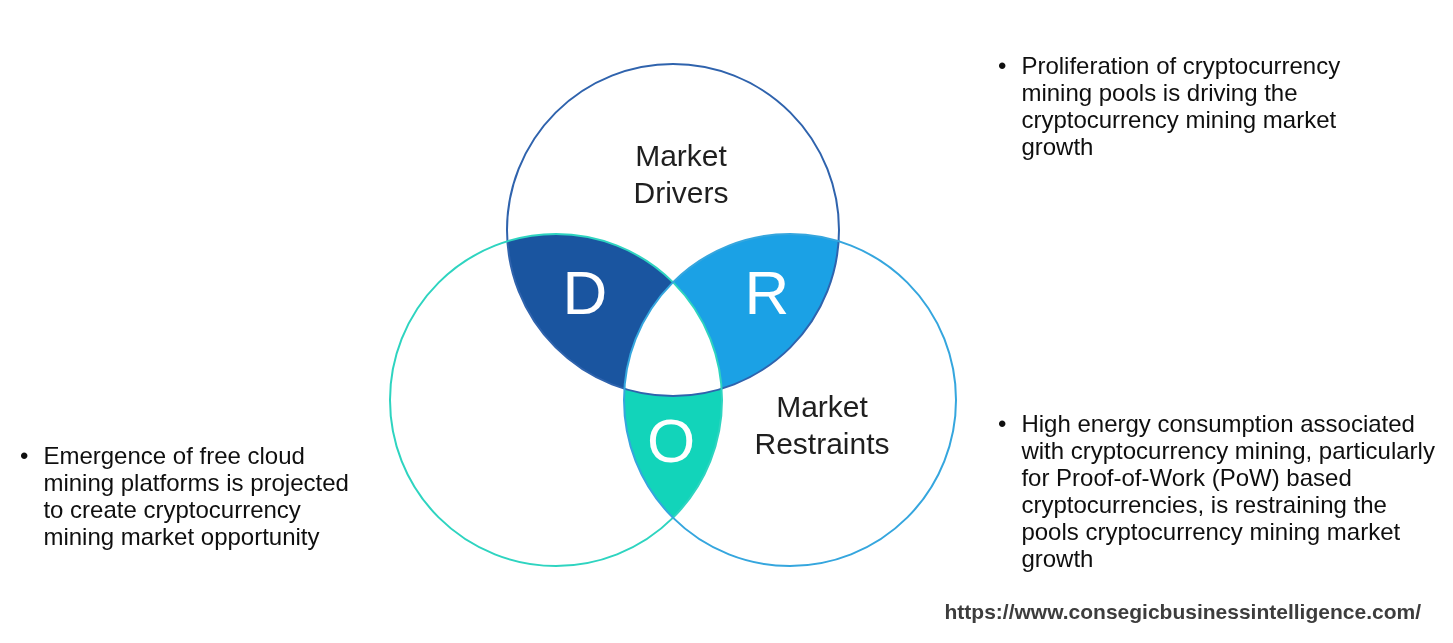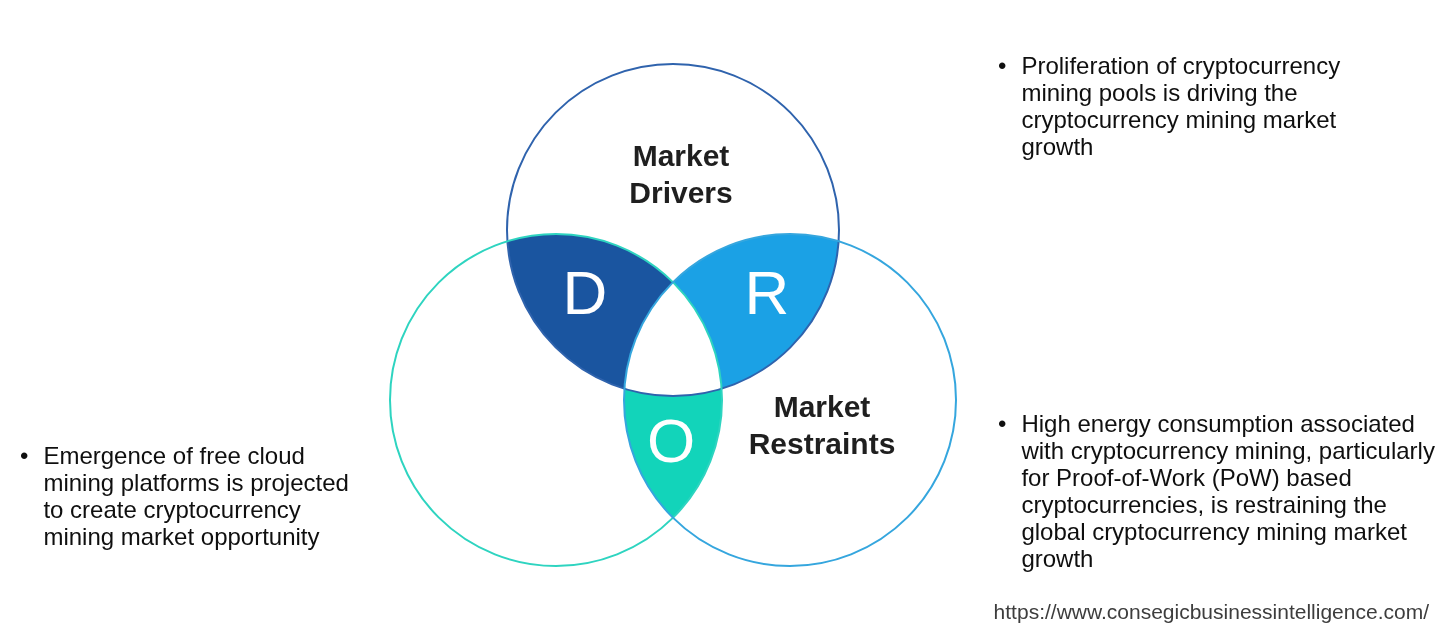--- a/index.html
+++ b/index.html
@@ -18,21 +18,20 @@
   svg.venn { position: absolute; left: 0; top: 0; width: 1453px; height: 643px; }
 
   .vlabel {
     position: absolute;
     transform: translateX(-50%);
     text-align: center;
     color: #1f1f1f;
     font-size: 30px;
     line-height: 37px;
     white-space: nowrap;
-    font-weight: bold;
   }
   .lbl-drivers   { left: 681px; top: 137px; }
   .lbl-opportunity { left: 505px; top: 402px; }
   .lbl-restraints { left: 822px; top: 388px; }
 
   .vletter {
     position: absolute;
     transform: translate(-50%, -50%);
     color: #ffffff;
     font-size: 62px;
@@ -51,24 +50,25 @@
     color: #0f0f0f;
   }
   .bullet .marker { flex: 0 0 auto; margin-right: 15px; }
   .bullet .bullet-text { flex: 1 1 auto; }
   .b-drivers     { left: 998px; top: 52px;  width: 394px; }
   .b-restraints  { left: 998px; top: 410px; width: 444px; }
   .b-opportunity { left: 20px;  top: 442px; width: 344px; }
 
   .footer-url {
     position: absolute;
-    right: 24px; top: 600px;
+    right: 32px; top: 600px;
     font-size: 21px;
     color: #3d3d3d;
     white-space: nowrap;
+    font-weight: bold;
   }
 </style>
 </head>
 <body>
 
 <div class="canvas">
 
   <svg class="venn" viewBox="0 0 1453 643" aria-hidden="true">
     <defs>
       <clipPath id="clipTop">
@@ -111,21 +111,21 @@
   <div class="vletter ltr-r">R</div>
   <div class="vletter ltr-o">O</div>
 
   <div class="bullet b-drivers">
     <span class="marker">•</span>
     <span class="bullet-text">Proliferation of cryptocurrency mining pools is driving the cryptocurrency mining market growth</span>
   </div>
 
   <div class="bullet b-restraints">
     <span class="marker">•</span>
-    <span class="bullet-text">High energy consumption associated with cryptocurrency mining, particularly for Proof-of-Work (PoW) based cryptocurrencies, is restraining the global cryptocurrency mining market growth</span>
+    <span class="bullet-text">High energy consumption associated with cryptocurrency mining, particularly for Proof-of-Work (PoW) based cryptocurrencies, is restraining the pools cryptocurrency mining market growth</span>
   </div>
 
   <div class="bullet b-opportunity">
     <span class="marker">•</span>
     <span class="bullet-text">Emergence of free cloud mining platforms is projected to create cryptocurrency mining market opportunity</span>
   </div>
 
   <div class="footer-url">https://www.consegicbusinessintelligence.com/</div>
 
 </div>

